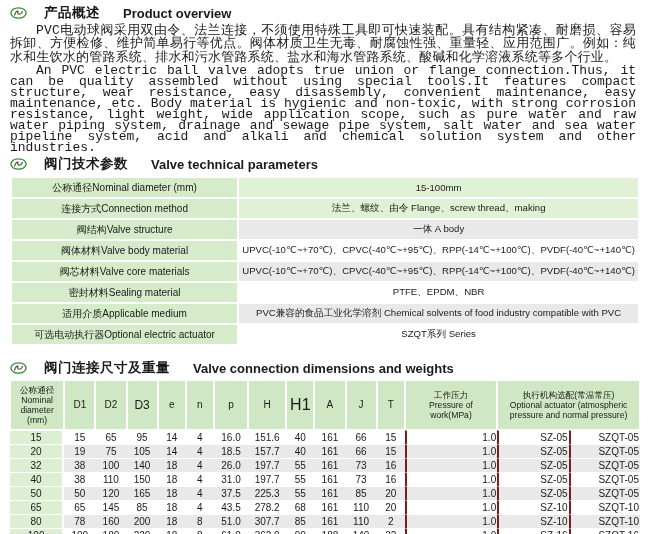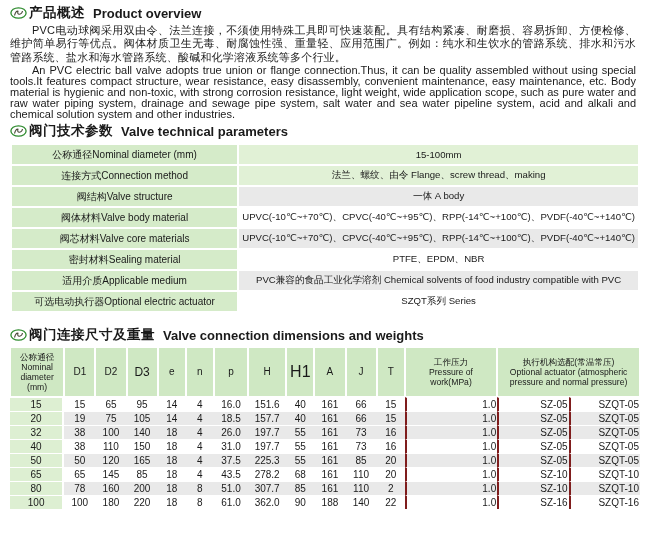--- a/index.html
+++ b/index.html
@@ -1,24 +1,24 @@
 <!DOCTYPE html>
 <html><head>
 <meta charset="utf-8">
 <style>
   html,body{margin:0;padding:0;background:#fff;}
   body{width:650px;height:534px;font-family:"Liberation Sans","DejaVu Sans",sans-serif;color:#1a1a1a;overflow:hidden;}
   .page{padding:2px 10px 0 10px;}
   
-  .sec-title{display:flex;align-items:center;gap:2px;margin:2px 0 2px 0;text-align:center;}
+  .sec-title{display:flex;align-items:center;gap:17px;margin:2px 0 2px 0;text-align:center;}
   .sec-title .zh{font-weight:bold;font-size:13.5px;letter-spacing:.5px;}
   .sec-title .en{font-weight:bold;font-size:13px;margin-left:6px;}
   .logo{width:17px;height:12px;flex:0 0 auto;}
   
-  .para{font-size:11px;text-align:justify;margin:2px 4px 0 0;text-indent:2em;}
+  .para{font-size:13px;text-align:justify;margin:2px 4px 0 0;text-indent:2em;font-family:Liberation Mono, monospace;}
   .para.zh{line-height:13.4px;letter-spacing:.2px;}
   .para.en{line-height:11px;margin-top:1px;}
   
   table{border-collapse:separate;width:100%;}
   .tech{border-spacing:2px;margin-top:3px;}
   .tech td{height:17px;text-align:center;font-size:10px;padding:1px 3px;}
   .tech td.lbl{width:222px;background:#d5ebc9;}
   .tech td.vcell{white-space:nowrap;font-size:9.6px;}
   .t-green{background:#e1f1d6;}
   .t-gray{background:#e9e9e9;}

